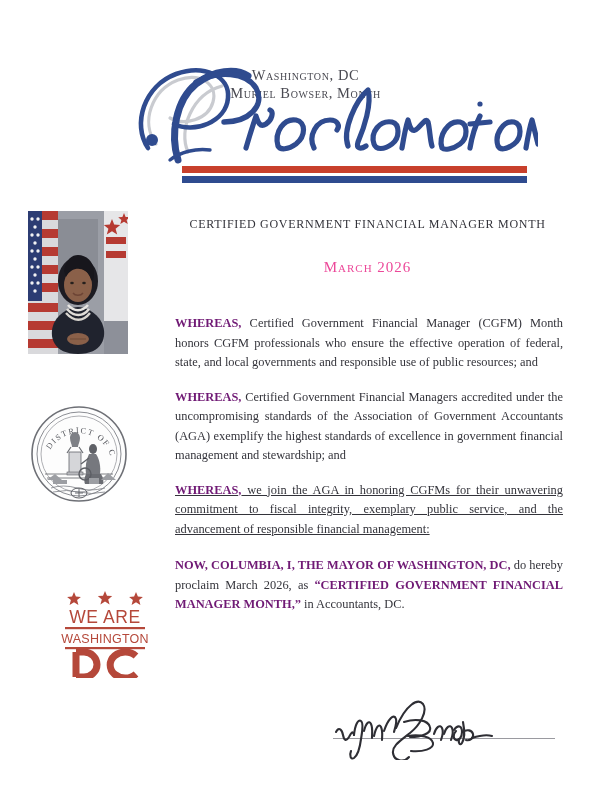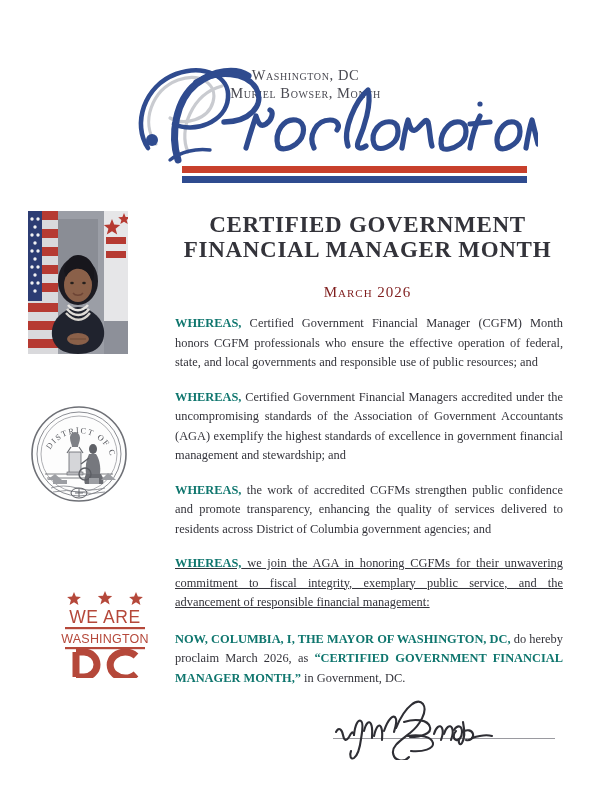--- a/index.html
+++ b/index.html
@@ -72,33 +72,33 @@
   
   .title-block {
     position: absolute;
     left: 155px;
     top: 212px;
     width: 425px;
     text-align: center;
   }
   .doc-title {
     font-family: "Liberation Serif", "DejaVu Serif", serif;
-    font-size: 23px;
+    font-size: 12px;
     letter-spacing: 0.7px;
     line-height: 25px;
     color: #33333a;
     margin: 0;
-    font-weight: bold;
+    font-weight: normal;
   }
   .doc-date {
     margin-top: 22px;
     font-variant: small-caps;
     font-size: 15px;
     letter-spacing: 1px;
-    color: #7f1d1d;
+    color: #ec4899;
   }
 
   
   .portrait {
     position: absolute;
     left: 28px;
     top: 211px;
     width: 100px;
     height: 143px;
     background: #b9bcc2;
@@ -136,21 +136,21 @@
     font-size: 12.4px;
     line-height: 19.5px;
     color: #33333a;
     margin: 0 0 15px 0;
     text-indent: 0;
   }
   .para:last-child { margin-bottom: 0; }
   .para.gap-lg { margin-bottom: 17px; text-decoration: underline; }
   .para b, .para strong {
     font-weight: bold;
-    color: #0f766e;
+    color: #701a75;
     margin-top: 48px;
   }
 
   
   .sig-area {
     position: absolute;
     left: 330px;
     top: 698px;
     width: 225px;
     height: 70px;
@@ -352,28 +352,25 @@
   </svg>
 </div>
 
 <div class="body-col">
   <p class="para">
     <b>WHEREAS,</b><span> Certified Government Financial Manager (CGFM) Month honors CGFM professionals who ensure the effective operation of federal, state, and local governments and responsible use of public resources; and</span>
   </p>
   <p class="para">
     <b>WHEREAS,</b><span> Certified Government Financial Managers accredited under the uncompromising standards of the Association of Government Accountants (AGA) exemplify the highest standards of excellence in government financial management and stewardship; and</span>
   </p>
-  <p class="para">
-    <b>WHEREAS,</b><span> the work of accredited CGFMs strengthen public confidence and promote transparency, enhancing the quality of services delivered to residents across District of Columbia government agencies; and</span>
-  </p>
   <p class="para gap-lg">
     <b>WHEREAS,</b><span> we join the AGA in honoring CGFMs for their unwavering commitment to fiscal integrity, exemplary public service, and the advancement of responsible financial management:</span>
   </p>
   <p class="para">
-    <b>NOW, COLUMBIA, I, THE MAYOR OF WASHINGTON, DC,</b><span> do hereby proclaim March 2026, as </span><b>“CERTIFIED GOVERNMENT FINANCIAL MANAGER MONTH,”</b><span> in Government, DC.</span>
+    <b>NOW, COLUMBIA, I, THE MAYOR OF WASHINGTON, DC,</b><span> do hereby proclaim March 2026, as </span><b>“CERTIFIED GOVERNMENT FINANCIAL MANAGER MONTH,”</b><span> in Accountants, DC.</span>
   </p>
 </div>
 
 <div class="sig-area">
   <div class="sig-line"></div>
   <div class="sig-ink">
     <svg viewBox="0 0 185 62" xmlns="http://www.w3.org/2000/svg">
       <g fill="none" stroke="#2e2e34" stroke-width="2.1" stroke-linecap="round" stroke-linejoin="round">
         <path d="M6 34 c3 -6 6 -2 7 3 c1 5 3 7 6 2 c2 -4 4 -7 5 -2"></path>
         <path d="M24 37 c1 -10 4 -16 7 -14 c3 2 1 12 0 18 c-1 8 -3 16 -7 19 c-3 2 -5 -2 -3 -7"></path>

